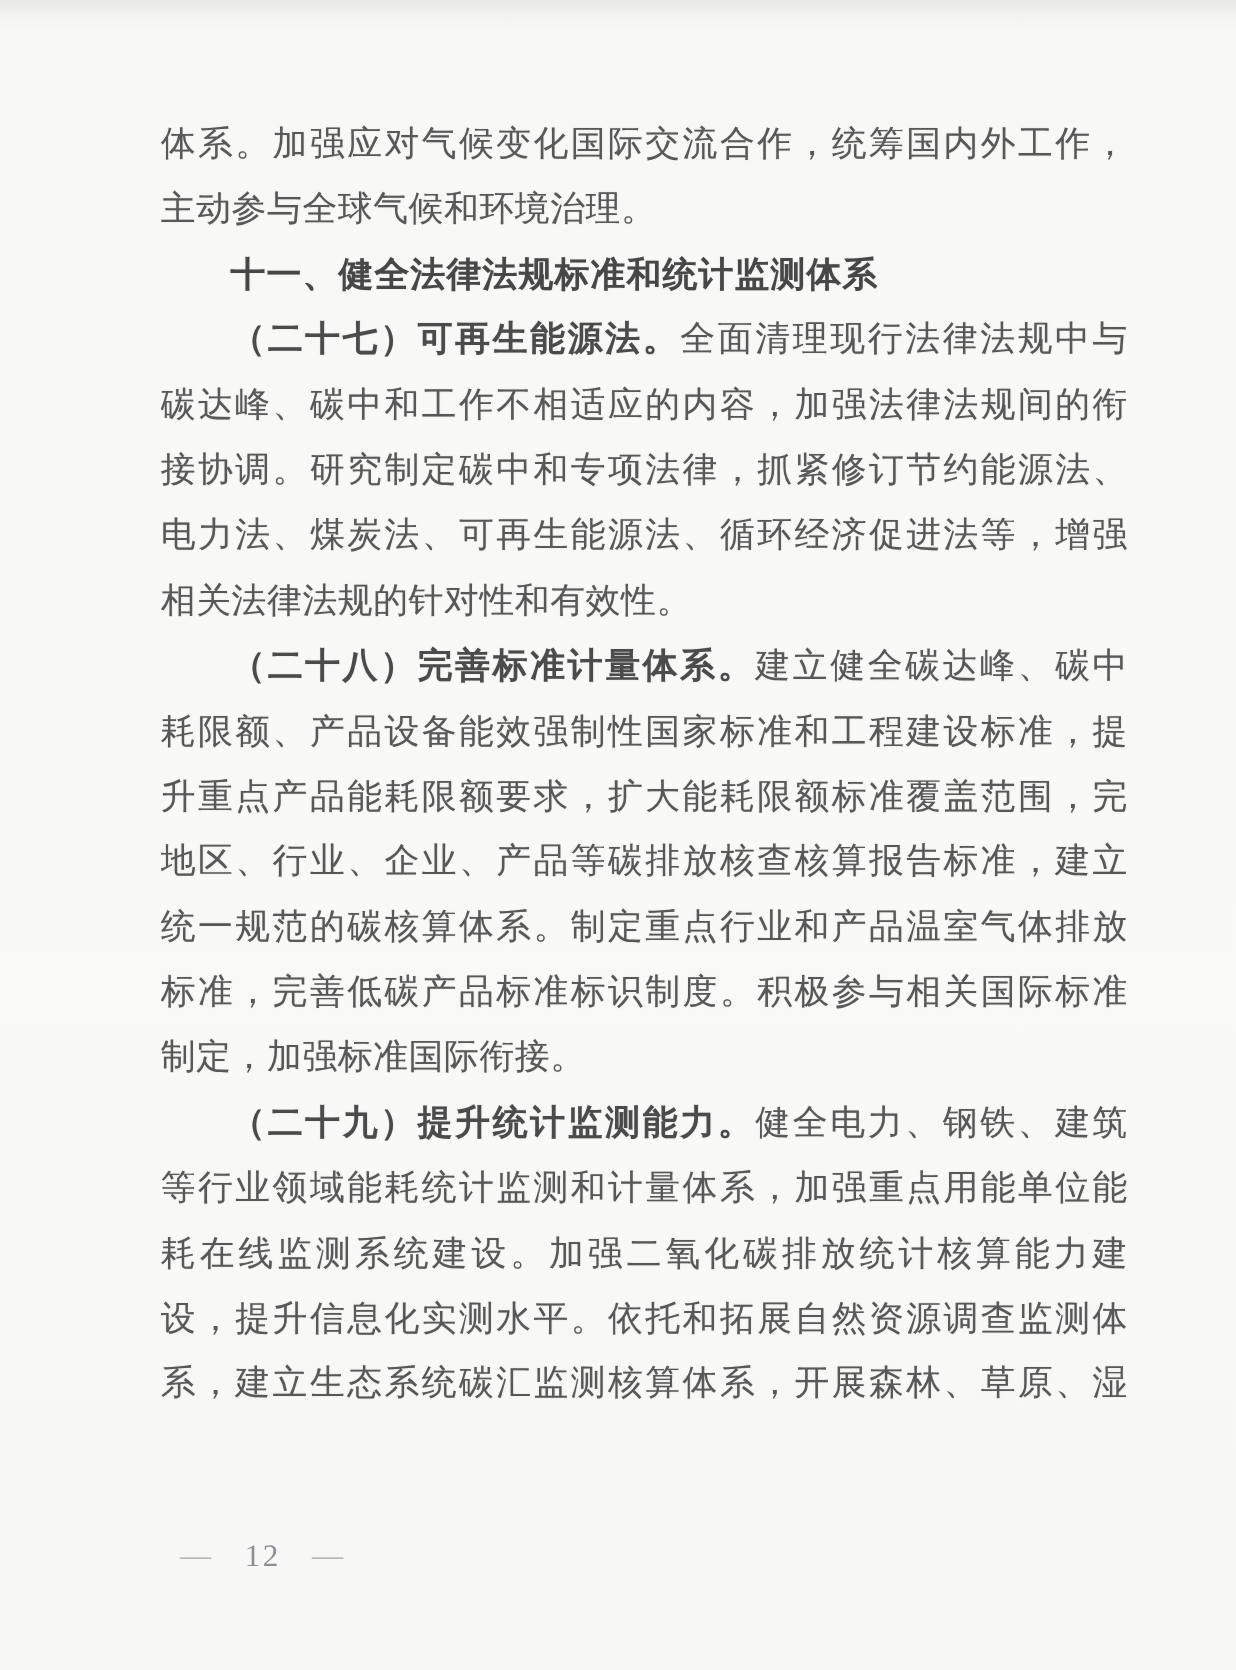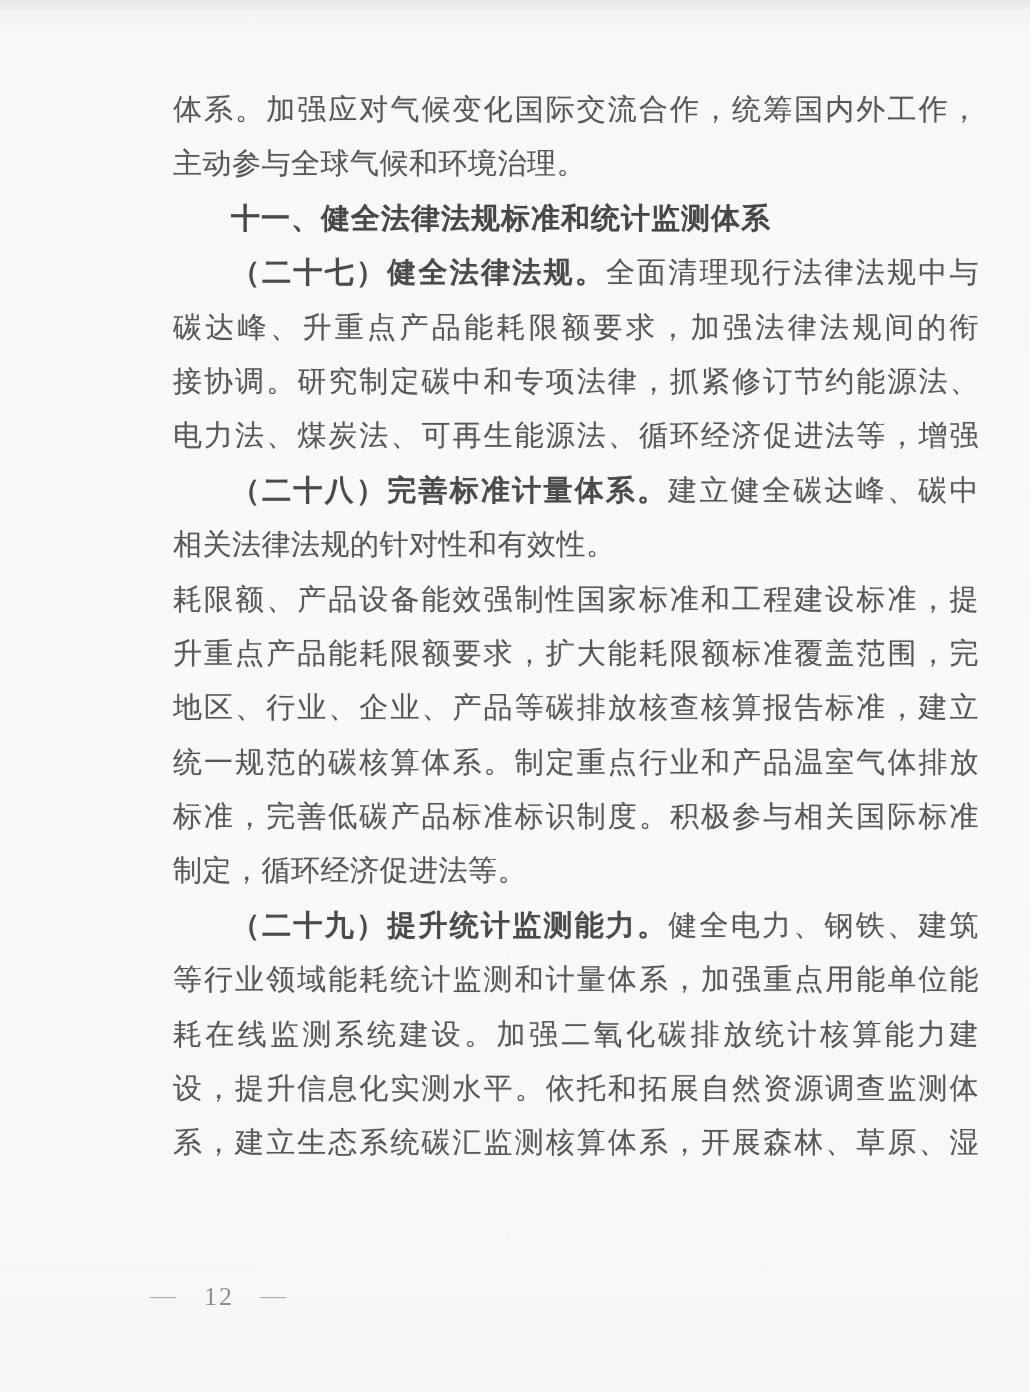--- a/index.html
+++ b/index.html
@@ -12,23 +12,22 @@
     width: 1030px;
     height: 1392px;
     margin: 0 auto;
     overflow: hidden;
     background: linear-gradient(180deg, #e7e7e5 0px, #f3f3f1 12px, #f8f8f6 28px, #f9f9f7 60%, #f7f7f5 100%);
     font-family: "Liberation Serif", "DejaVu Serif", serif;
   }
   .content {
     position: absolute;
     left: 134px;
-    top: 82px;
+    top: 93px;
     width: 806px;
-    margin-left: 39px;
   }
   .line {
     height: 54.4px;
     line-height: 54.4px;
     font-size: 29px;
     color: #585858;
     letter-spacing: 0.5px;
     text-align: justify;
     text-align-last: justify;
     text-justify: inter-character;
@@ -74,33 +73,33 @@
 <body>
 
 <div class="page">
   <div class="content">
 
     <div class="line">体系。加强应对气候变化国际交流合作，统筹国内外工作，</div>
     <div class="line line--end">主动参与全球气候和环境治理。</div>
 
     <div class="line line--heading">十一、健全法律法规标准和统计监测体系</div>
 
-    <div class="line line--indent"><span class="lead">（二十七）健全法律法规。</span><span>全面清理现行法律法规中与</span></div>
-    <div class="line">碳达峰、升重点产品能耗限额要求，加强法律法规间的衔</div>
+    <div class="line line--indent"><span class="lead">（二十七）可再生能源法。</span><span>全面清理现行法律法规中与</span></div>
+    <div class="line">碳达峰、碳中和工作不相适应的内容，加强法律法规间的衔</div>
     <div class="line">接协调。研究制定碳中和专项法律，抓紧修订节约能源法、</div>
     <div class="line">电力法、煤炭法、可再生能源法、循环经济促进法等，增强</div>
+    <div class="line line--end">相关法律法规的针对性和有效性。</div>
+
     <div class="line line--indent"><span class="lead">（二十八）完善标准计量体系。</span><span>建立健全碳达峰、碳中</span></div>
-
-    <div class="line line--end">相关法律法规的针对性和有效性。</div>
     <div class="line">耗限额、产品设备能效强制性国家标准和工程建设标准，提</div>
     <div class="line">升重点产品能耗限额要求，扩大能耗限额标准覆盖范围，完</div>
     <div class="line">地区、行业、企业、产品等碳排放核查核算报告标准，建立</div>
     <div class="line">统一规范的碳核算体系。制定重点行业和产品温室气体排放</div>
     <div class="line">标准，完善低碳产品标准标识制度。积极参与相关国际标准</div>
-    <div class="line line--end">制定，循环经济促进法等。</div>
+    <div class="line line--end">制定，加强标准国际衔接。</div>
 
     <div class="line line--indent"><span class="lead">（二十九）提升统计监测能力。</span><span>健全电力、钢铁、建筑</span></div>
     <div class="line">等行业领域能耗统计监测和计量体系，加强重点用能单位能</div>
     <div class="line">耗在线监测系统建设。加强二氧化碳排放统计核算能力建</div>
     <div class="line">设，提升信息化实测水平。依托和拓展自然资源调查监测体</div>
     <div class="line">系，建立生态系统碳汇监测核算体系，开展森林、草原、湿</div>
 
   </div>
 
   <div class="footer">

